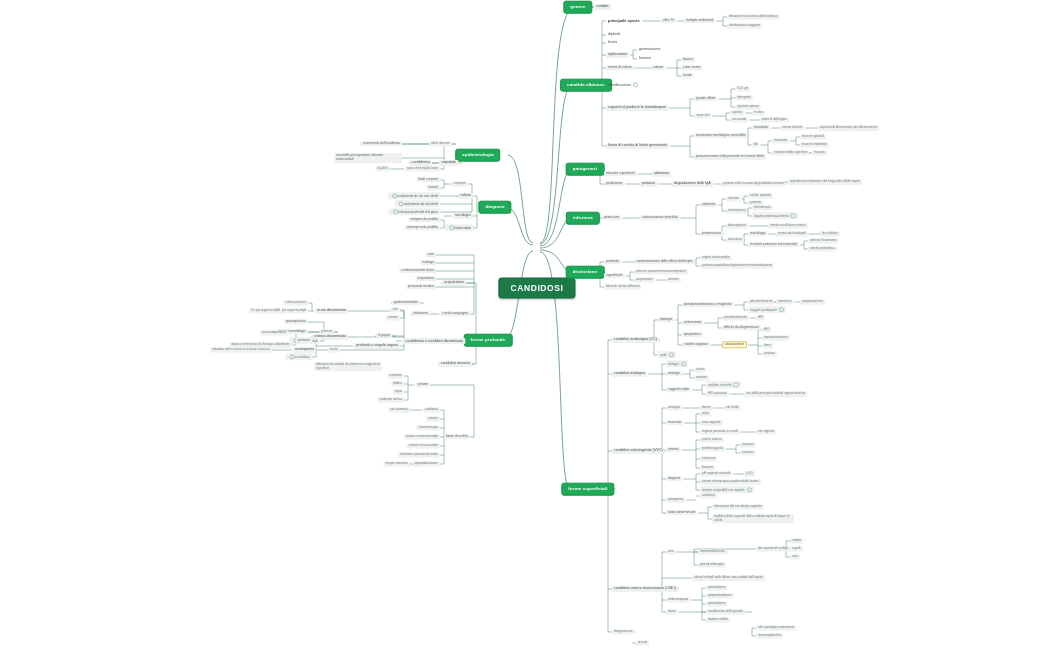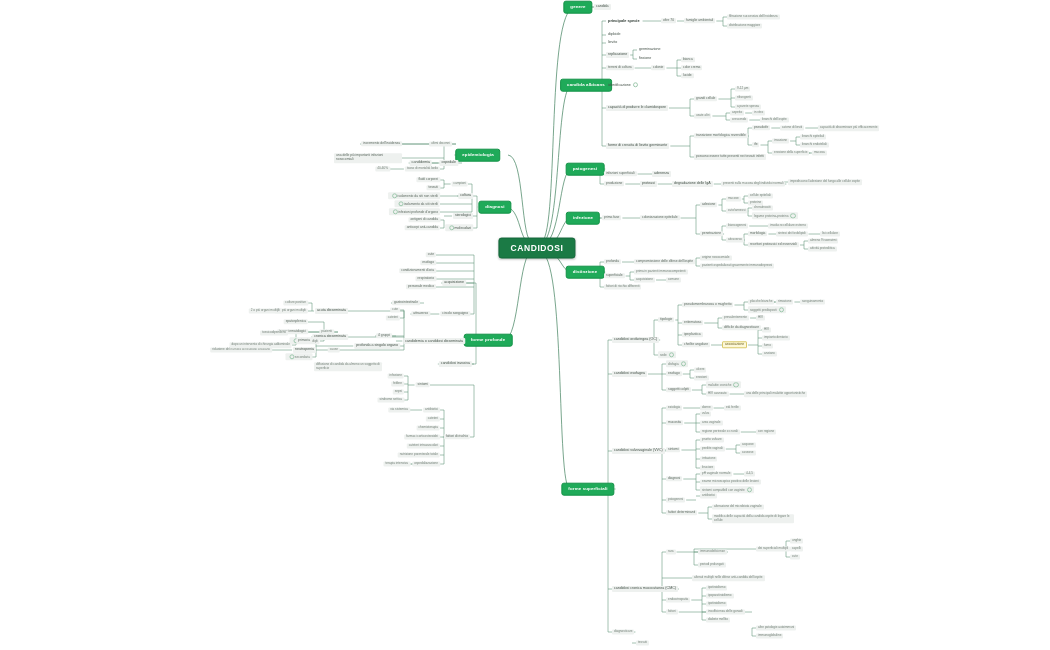--- a/index.html
+++ b/index.html
@@ -8,21 +8,21 @@
        font-family:"Liberation Sans","DejaVu Sans",sans-serif;
        -webkit-font-smoothing:antialiased;}
   #stage{position:relative;width:1050px;height:650px;}
   svg.links{position:absolute;left:0;top:0;width:1050px;height:650px;pointer-events:none;}
   .node{position:absolute;white-space:nowrap;line-height:1.05;}
 
   
   .root{background:#1b7a45;color:#ffffff;font-size:8.5px;font-weight:bold;
         letter-spacing:.6px;padding:5px 11px;border-radius:3px;
         border:1px solid #14683a;transform:translate(-50%,-50%);
-        box-shadow:0 1px 2px rgba(0,0,0,.18);}
+        box-shadow:0 1px 2px rgba(0,0,0,.18);margin-top:40px;}
   
   .l1{background:#1faa59;color:#ffffff;font-size:4.4px;font-weight:bold;
       padding:3px 6px;border-radius:2.5px;border:1px solid #149247;
       transform:translate(-50%,-50%);letter-spacing:.15px;}
   
   .l2,.l3,.l4,.l5{color:#3c4a42;transform:translate(0,-50%);
       padding:1px 2px;border-radius:1px;}
   .l2{font-size:3.9px;font-weight:bold;color:#2f3b34;}
   .l3{font-size:3.6px;color:#46534a;}
   .l4{font-size:3.3px;color:#5d6a61;}

